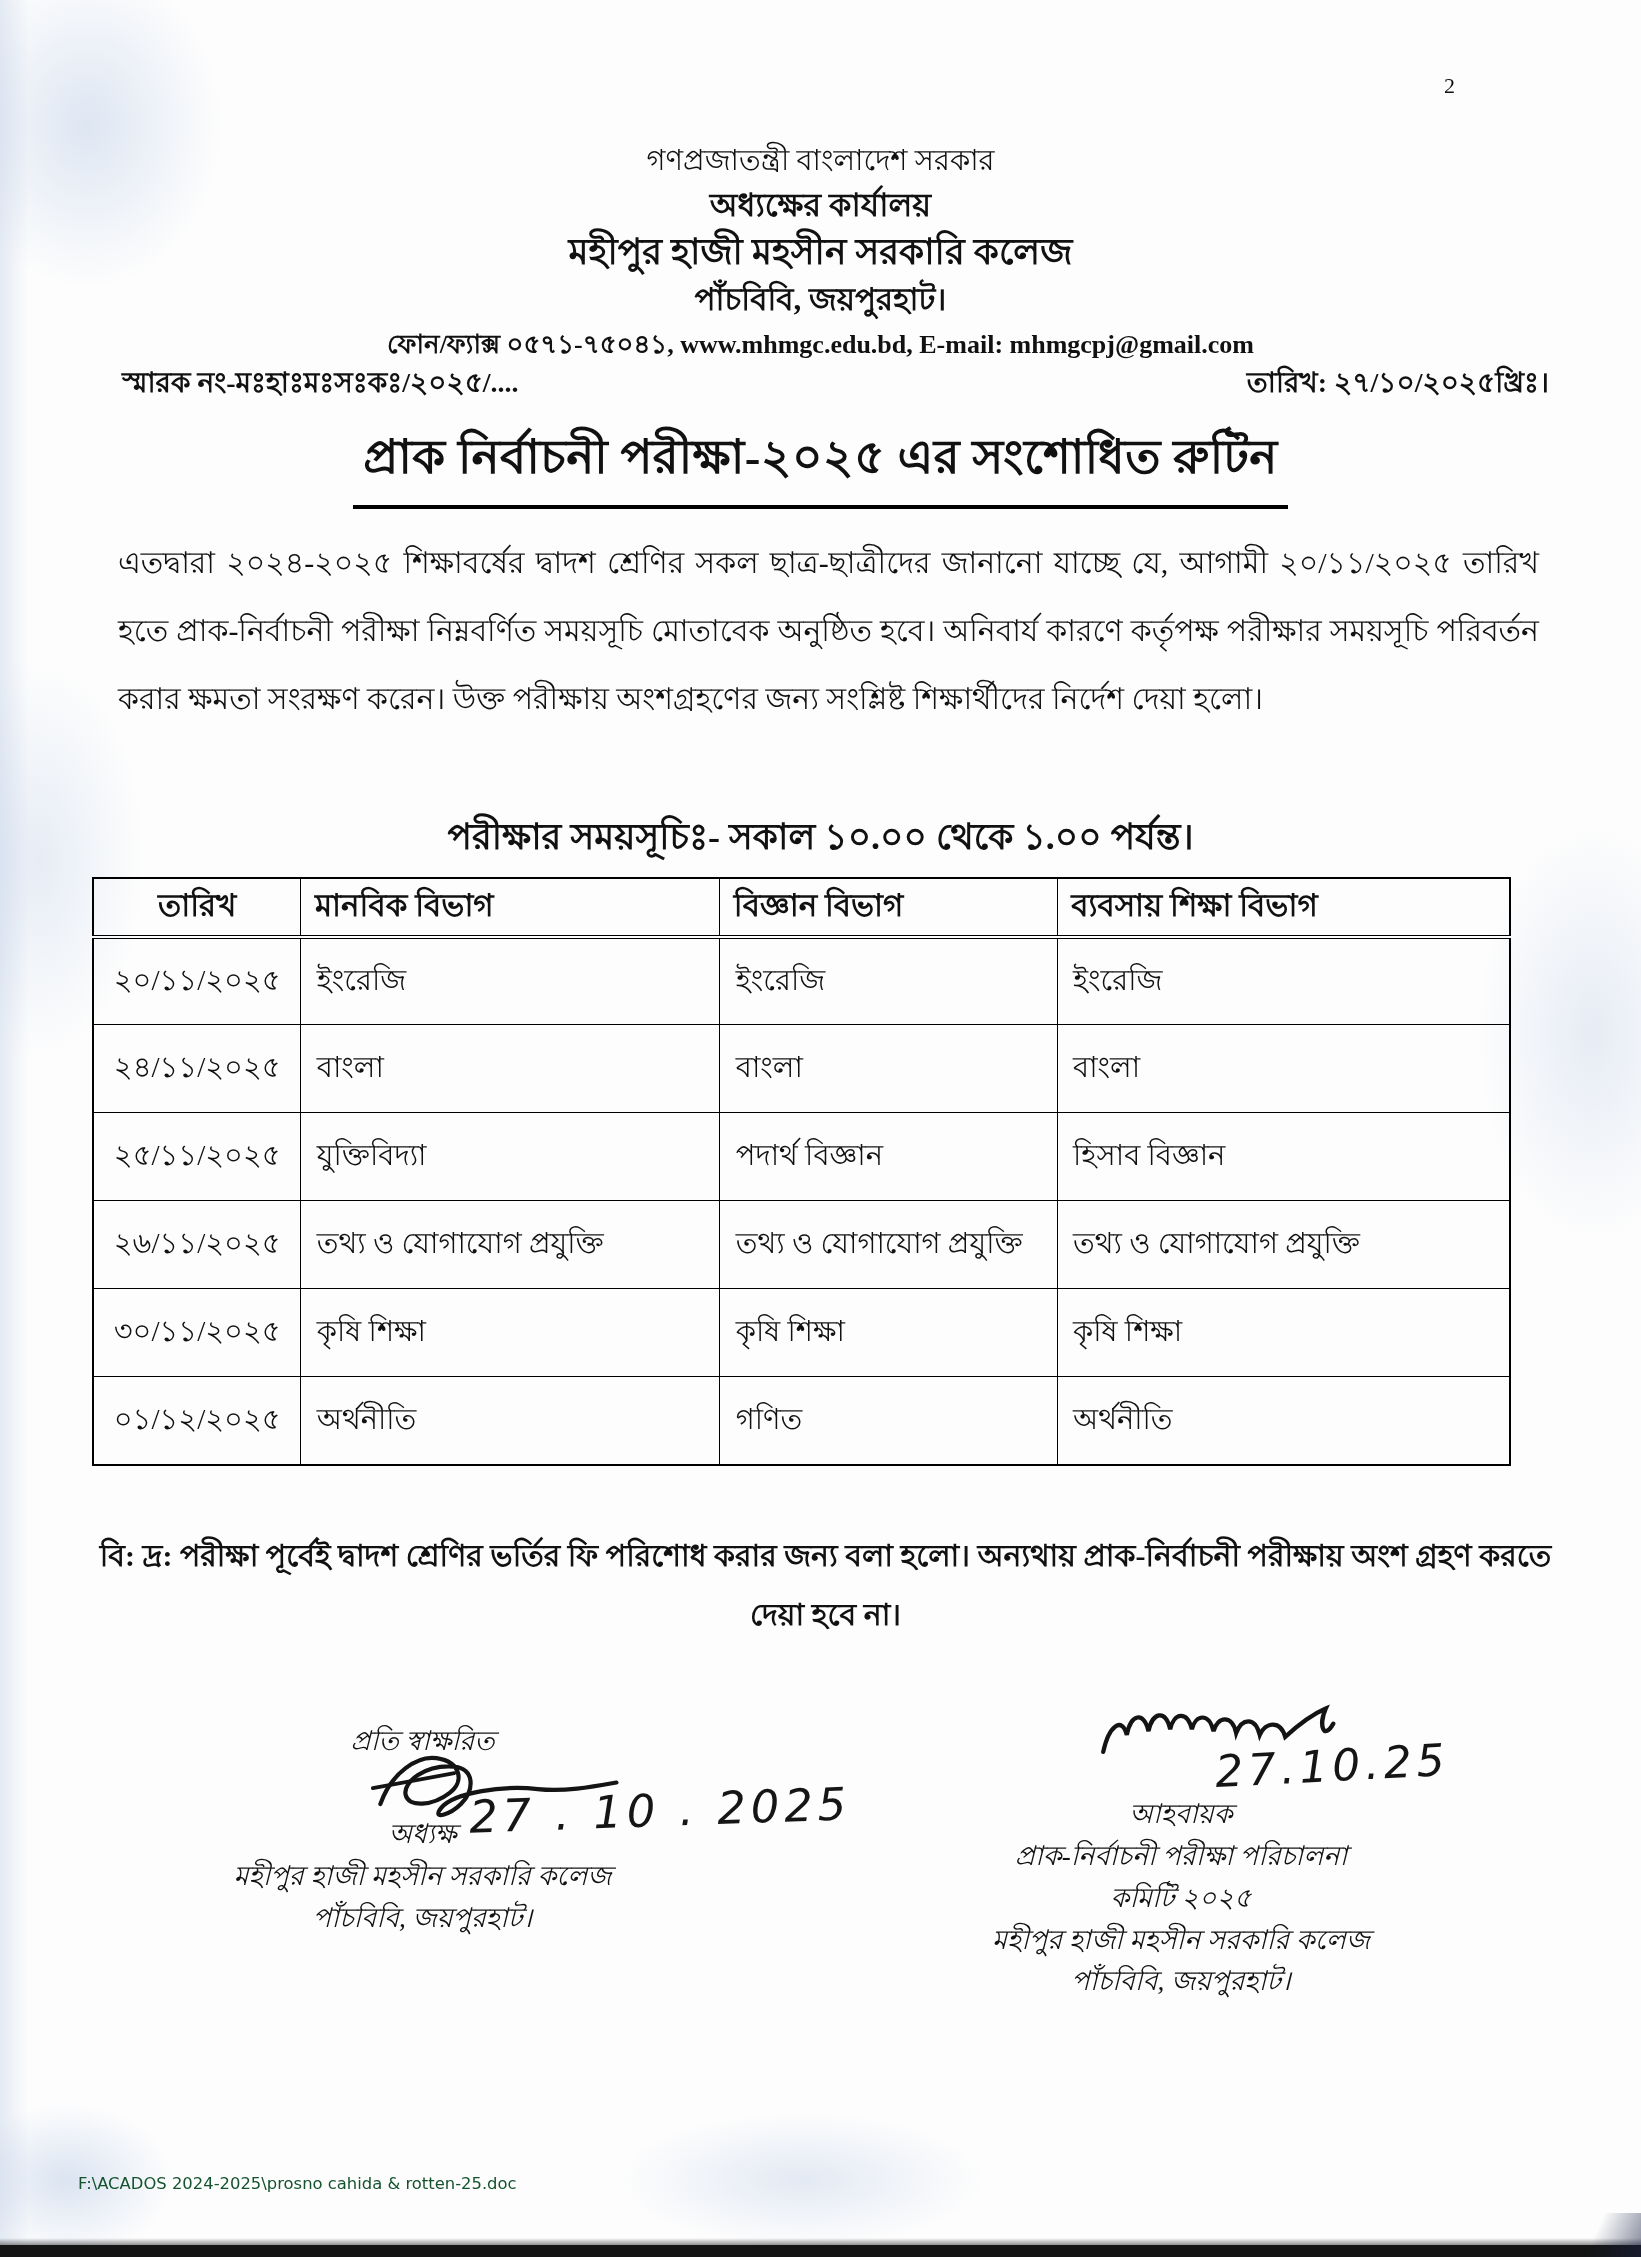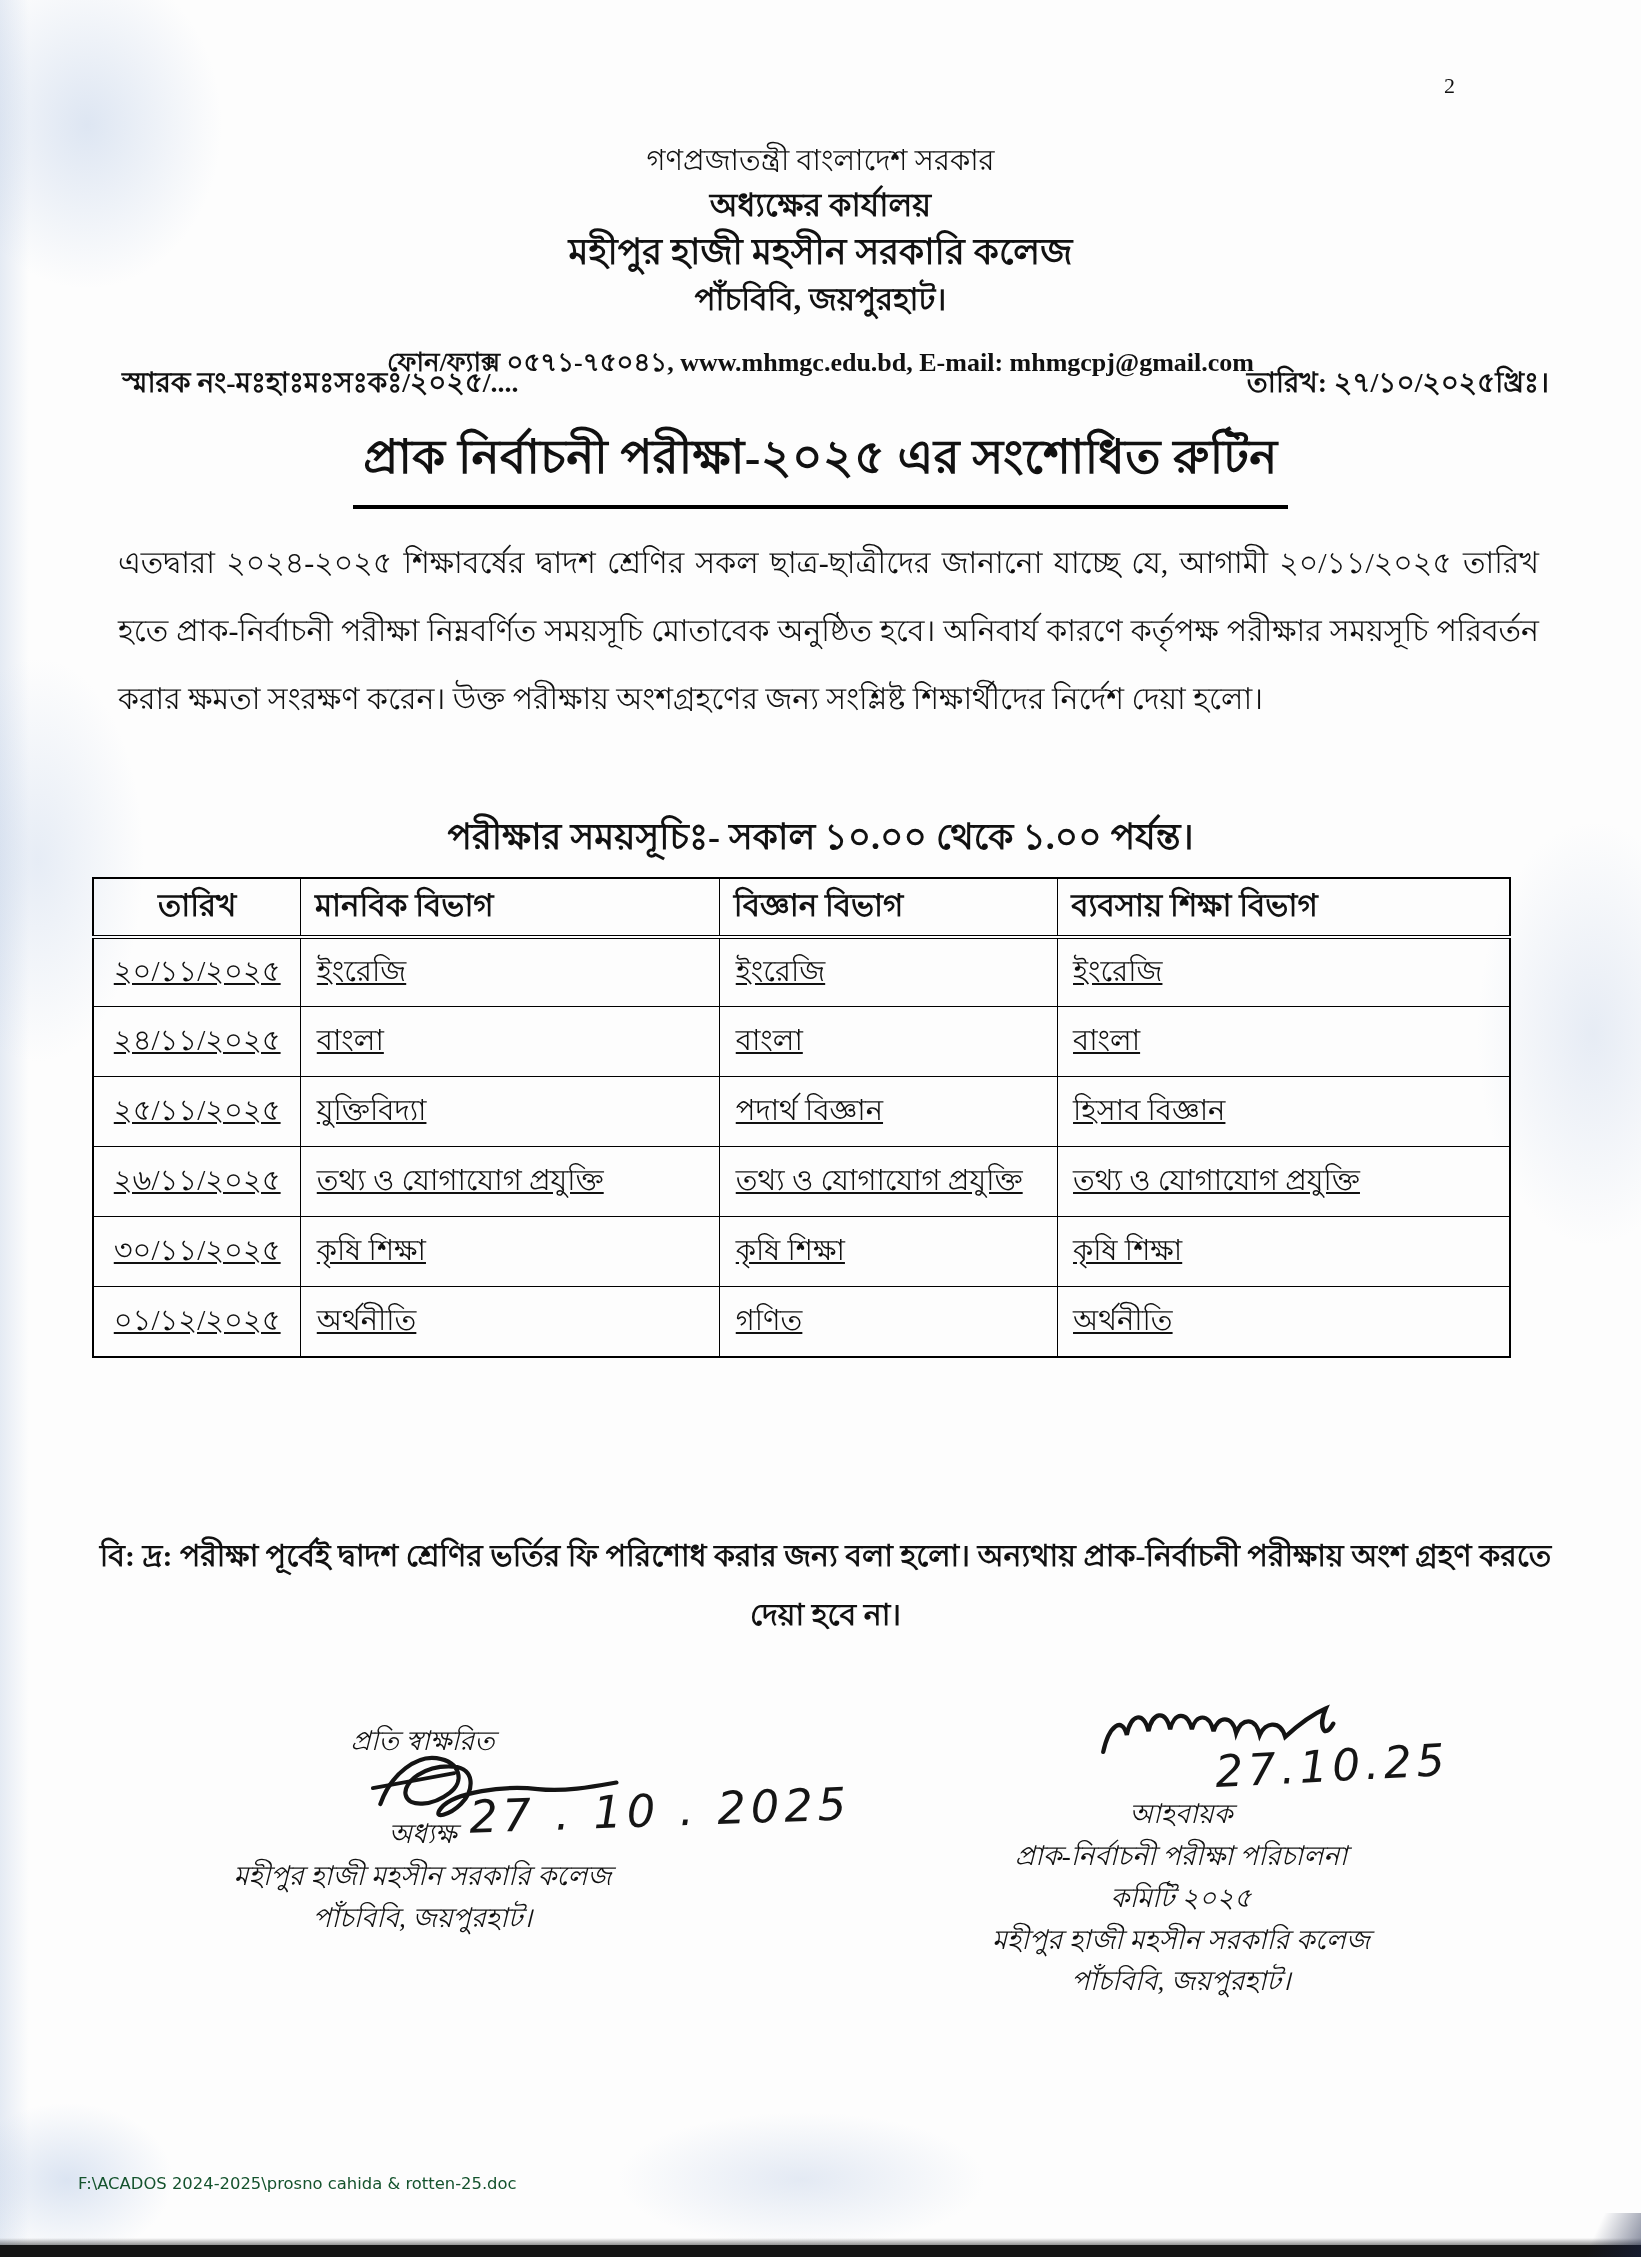--- a/index.html
+++ b/index.html
@@ -35,21 +35,21 @@
     background: linear-gradient(115deg, rgba(0,0,0,0) 55%, rgba(25,35,70,0.55)); }
 
   
   .pageno { position:absolute; top:73px; left:1444px; font-size:22px; }
 
   .header { position:absolute; top:141px; left:0; width:100%; text-align:center; line-height:1.32; }
   .h-govt    { font-size:29px; }
   .h-office  { font-size:32px; font-weight:bold; margin-top:4.8px; }
   .h-college { font-size:36px; font-weight:bold; margin-top:2.9px; }
   .h-address { font-size:31px; font-weight:bold; margin-top:2.9px; }
-  .h-contact { font-size:26px; font-weight:bold; margin-top:25px; }
+  .h-contact { font-size:26px; font-weight:bold; margin-top:7px; }
 
   .memo-row { position:absolute; top:361px; left:122px; right:92px;
     display:flex; justify-content:space-between; align-items:baseline;
     font-size:28px; font-weight:bold; }
 
   .title-wrap { position:absolute; top:421px; left:0; width:100%; text-align:center; }
   .doc-title { display:inline-block; font-size:47px; font-weight:bold; letter-spacing:0.5px;
     border-bottom:4.8px solid #000; padding:0 9.7px 5.8px; }
 
   .body-text { position:absolute; top:529px; left:118px; right:102px;
@@ -58,21 +58,21 @@
   .sched-wrap { position:absolute; top:809px; left:0; width:100%; text-align:center; }
   .sched-heading { display:inline-block; font-size:36px; font-weight:bold;
     border-bottom:2.9px solid #000; padding:0 7.7px 7.7px; }
 
   table.routine { position:absolute; top:877px; left:92px; width:1419px;
     border-collapse:collapse; font-size:29px; border:2.9px solid #000; }
   table.routine th, table.routine td { border:1.9px solid #000; vertical-align:middle; }
   table.routine th { height:56px; font-weight:bold; font-size:31px;
     border-bottom:4.8px double #000; padding:1.9px 13.5px; text-align:left; }
   table.routine th.c-date { text-align:center; }
-  table.routine td { height:70px; padding:3.9px 15.4px;text-decoration:underline; }
+  table.routine td { height:88px; padding:3.9px 15.4px; }
   table.routine td.c-date { text-align:center; padding:3.9px 5.8px; }
 
   .note { position:absolute; top:1527px; left:85px; right:75px; text-align:center;
     font-size:30px; font-weight:bold; line-height:1.95; }
 
   .sig-block { position:absolute; text-align:center; font-size:27px; line-height:1.55;font-style:italic; }
   .sig-left  { top:1721px; left:210px; width:425px; }
   .sig-right { top:1794px; left:961px; width:386px;margin-left:27px; }
   .sig-svg { display:block; }
   .sig-svg-left  { position:absolute; top:1746px; left:359px; width:290px; height:89px; }

